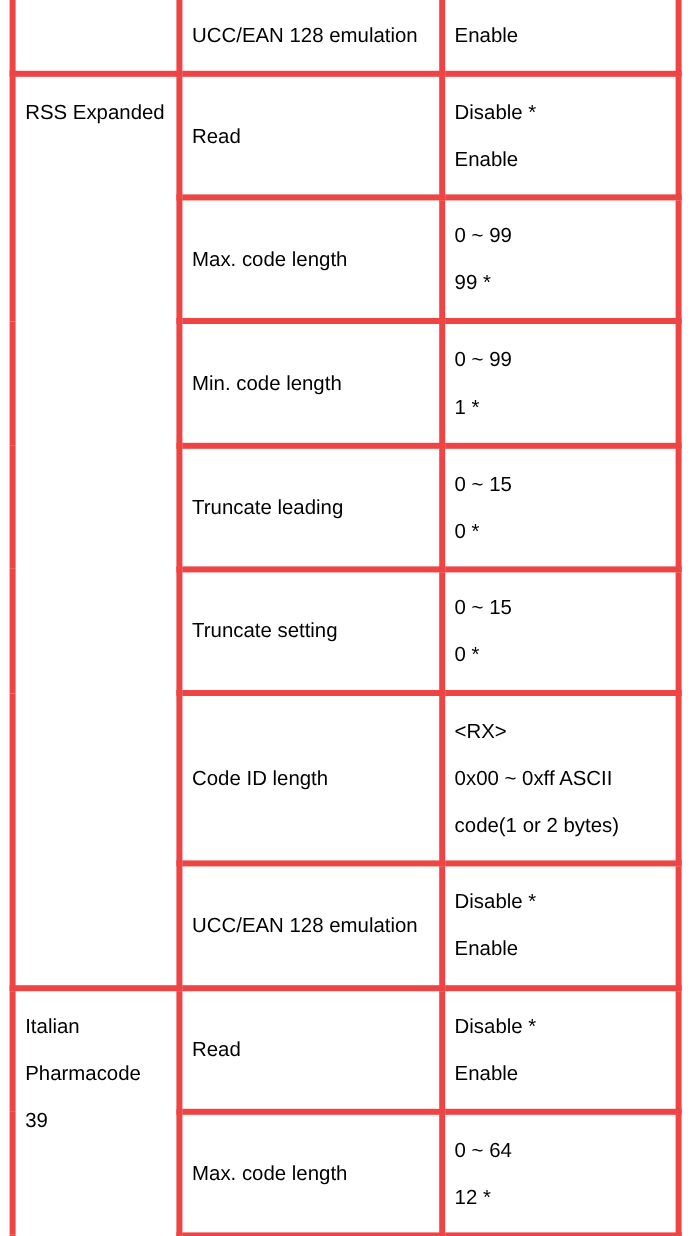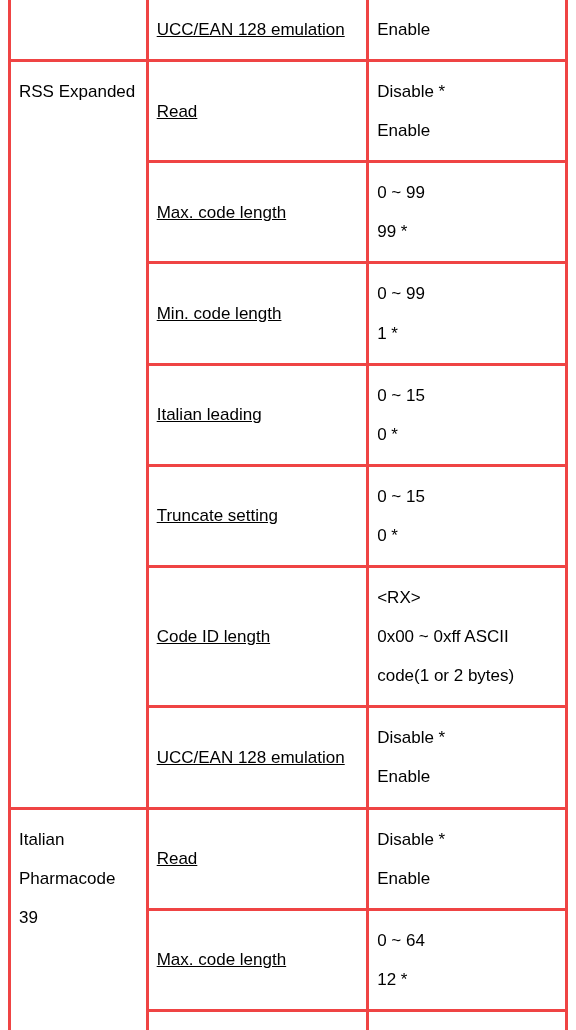--- a/index.html
+++ b/index.html
@@ -10,29 +10,29 @@
       color: #000;
       background: #fff;
       width: 576px;
     }
     table {
       border-collapse: collapse;
       width: 560px;
       margin: 0 auto;
     }
     td {
-      border: 3px solid #ef4444;
+      border: 5px solid #ef4444;
       padding: 10px 8px;
       vertical-align: top;
       line-height: 2.3;
     }
     .col1 { width: 122px; }
     .col2 { width: 220px; }
     .col3 { width: 198px; }
-    td.middle { vertical-align: middle; text-decoration: underline; }
+    td.middle { vertical-align: middle; }
     .noborder-top { border-top: none; }
   </style>
 </head>
 <body>
 
 <table>
   <tbody>
 
     <tr>
       <td class="col1 noborder-top"></td>
@@ -47,21 +47,21 @@
     </tr>
     <tr>
       <td class="col2 middle">Max. code length</td>
       <td class="col3">0 ~ 99<br>99 *</td>
     </tr>
     <tr>
       <td class="col2 middle">Min. code length</td>
       <td class="col3">0 ~ 99<br>1 *</td>
     </tr>
     <tr>
-      <td class="col2 middle">Italian leading</td>
+      <td class="col2 middle">Truncate leading</td>
       <td class="col3">0 ~ 15<br>0 *</td>
     </tr>
     <tr>
       <td class="col2 middle">Truncate setting</td>
       <td class="col3">0 ~ 15<br>0 *</td>
     </tr>
     <tr>
       <td class="col2 middle">Code ID length</td>
       <td class="col3">&lt;RX&gt;<br>0x00 ~ 0xff ASCII code(1 or 2 bytes)</td>
     </tr>

